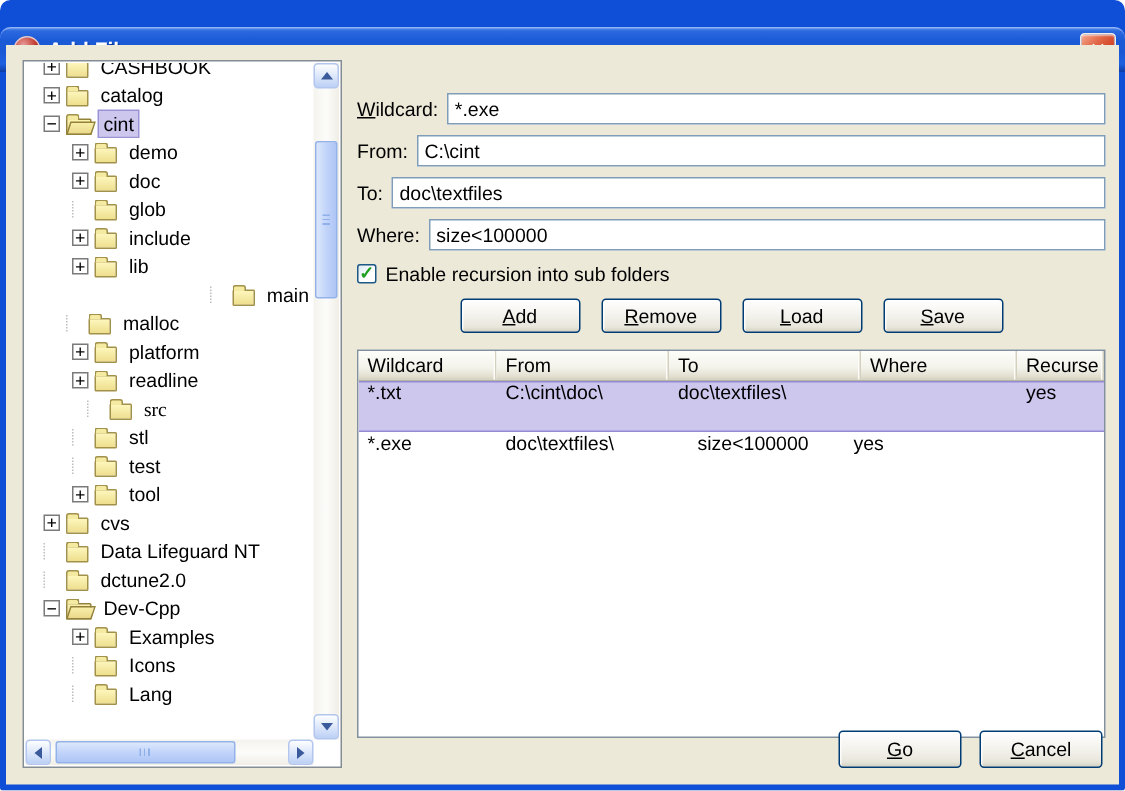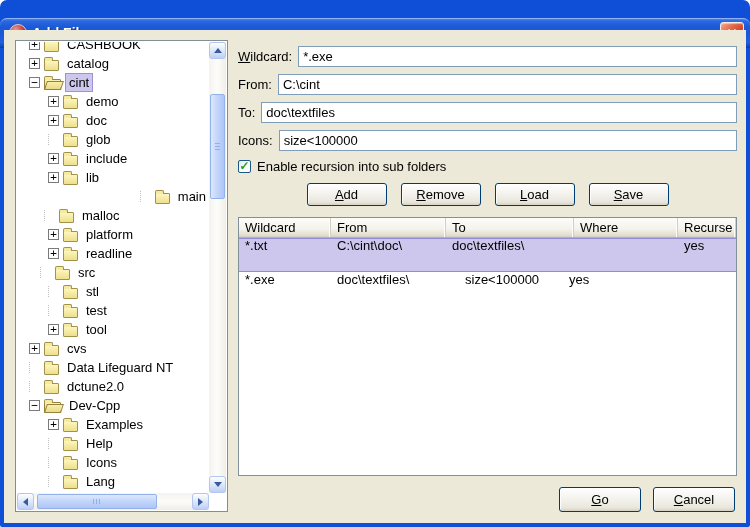--- a/index.html
+++ b/index.html
@@ -57,21 +57,21 @@
   .vthumb { position:absolute; left:1px; right:1px; top:52px; height:105px; border:1px solid #93b2ea; border-radius:2px;
     background:linear-gradient(90deg,#dce8fd,#c2d4f9 50%,#aec5f5); }
   .vthumb::after { content:''; position:absolute; left:4px; right:4px; top:50%; margin-top:-4px; height:8px;
     background:repeating-linear-gradient(180deg,#8fb0e8 0 1px,transparent 1px 3px); }
   .hthumb { position:absolute; left:20px; top:1px; bottom:1px; width:120px; border:1px solid #93b2ea; border-radius:2px;
     background:linear-gradient(180deg,#dce8fd,#c2d4f9 50%,#aec5f5); }
   .hthumb::after { content:''; position:absolute; top:4px; bottom:4px; left:50%; margin-left:-4px; width:8px;
     background:repeating-linear-gradient(90deg,#8fb0e8 0 1px,transparent 1px 3px); }
 
   
-  .right-panel { position:absolute; left:234px; top:16px; width:499px; }
+  .right-panel { position:absolute; left:234px; top:32px; width:499px; }
   .frow { display:flex; align-items:center; height:21px; margin-bottom:7px; }
   .flabel { font-size:13px; color:#000; margin-right:6px; }
   .finput { flex:1; height:21px; border:1px solid #7f9db9; background:#fff; font:13px "Liberation Sans",sans-serif;
     padding:0 4px; color:#000; }
   .chk-row { display:flex; align-items:center; margin-top:3px; height:16px; cursor:default; }
   .chk { width:13px; height:13px; min-width:13px; border:1px solid #1d5987; border-radius:2px; margin-right:6px;
     background:linear-gradient(135deg,#dcebf5,#fff 60%); color:#1fa11f; font-size:12px; font-weight:bold;
     display:flex; align-items:center; justify-content:center; line-height:1; }
   .chk-row .lbl { font-size:13px; }
   .action-row { display:flex; justify-content:center; gap:14px; margin-top:9px; }
@@ -164,21 +164,21 @@
           <div class="trow" style="padding-left: 31px;">
             <span class="toggle">+</span>
             <span class="folder"></span>
             <span class="tlabel">platform</span>
           </div>
           <div class="trow" style="padding-left: 31px;">
             <span class="toggle">+</span>
             <span class="folder"></span>
             <span class="tlabel">readline</span>
           </div>
-          <div class="trow" style="padding-left: 23px;">
+          <div class="trow" style="padding-left: 41px; font-family: Liberation Serif, serif;">
             <span class="tspacer"></span>
             <span class="folder"></span>
             <span class="tlabel">src</span>
           </div>
           <div class="trow" style="padding-left: 31px;">
             <span class="tspacer"></span>
             <span class="folder"></span>
             <span class="tlabel">stl</span>
           </div>
           <div class="trow" style="padding-left: 31px;">
@@ -208,25 +208,20 @@
           </div>
           <div class="trow" style="padding-left: 12px;">
             <span class="toggle">−</span>
             <span class="folder open"></span>
             <span class="tlabel">Dev-Cpp</span>
           </div>
           <div class="trow" style="padding-left: 31px;">
             <span class="toggle">+</span>
             <span class="folder"></span>
             <span class="tlabel">Examples</span>
-          </div>
-          <div class="trow" style="padding-left: 31px;">
-            <span class="tspacer"></span>
-            <span class="folder"></span>
-            <span class="tlabel">Help</span>
           </div>
           <div class="trow" style="padding-left: 31px;">
             <span class="tspacer"></span>
             <span class="folder"></span>
             <span class="tlabel">Icons</span>
           </div>
           <div class="trow" style="padding-left: 31px;">
             <span class="tspacer"></span>
             <span class="folder"></span>
             <span class="tlabel">Lang</span>
@@ -260,21 +255,21 @@
           </div>
           <div class="frow">
             <label class="flabel">From:</label>
             <input class="finput" value="C:\cint" style="">
           </div>
           <div class="frow">
             <label class="flabel">To:</label>
             <input class="finput" value="doc\textfiles" style="">
           </div>
           <div class="frow">
-            <label class="flabel">Icons:</label>
+            <label class="flabel">Where:</label>
             <input class="finput" value="size&lt;100000" style="">
           </div>
         </div>
 
       <div class="chk-row">
         <span class="chk">✓</span>
         <span class="lbl">Enable recursion into sub folders</span>
       </div>
 
       <div class="action-row" id="action-buttons">

